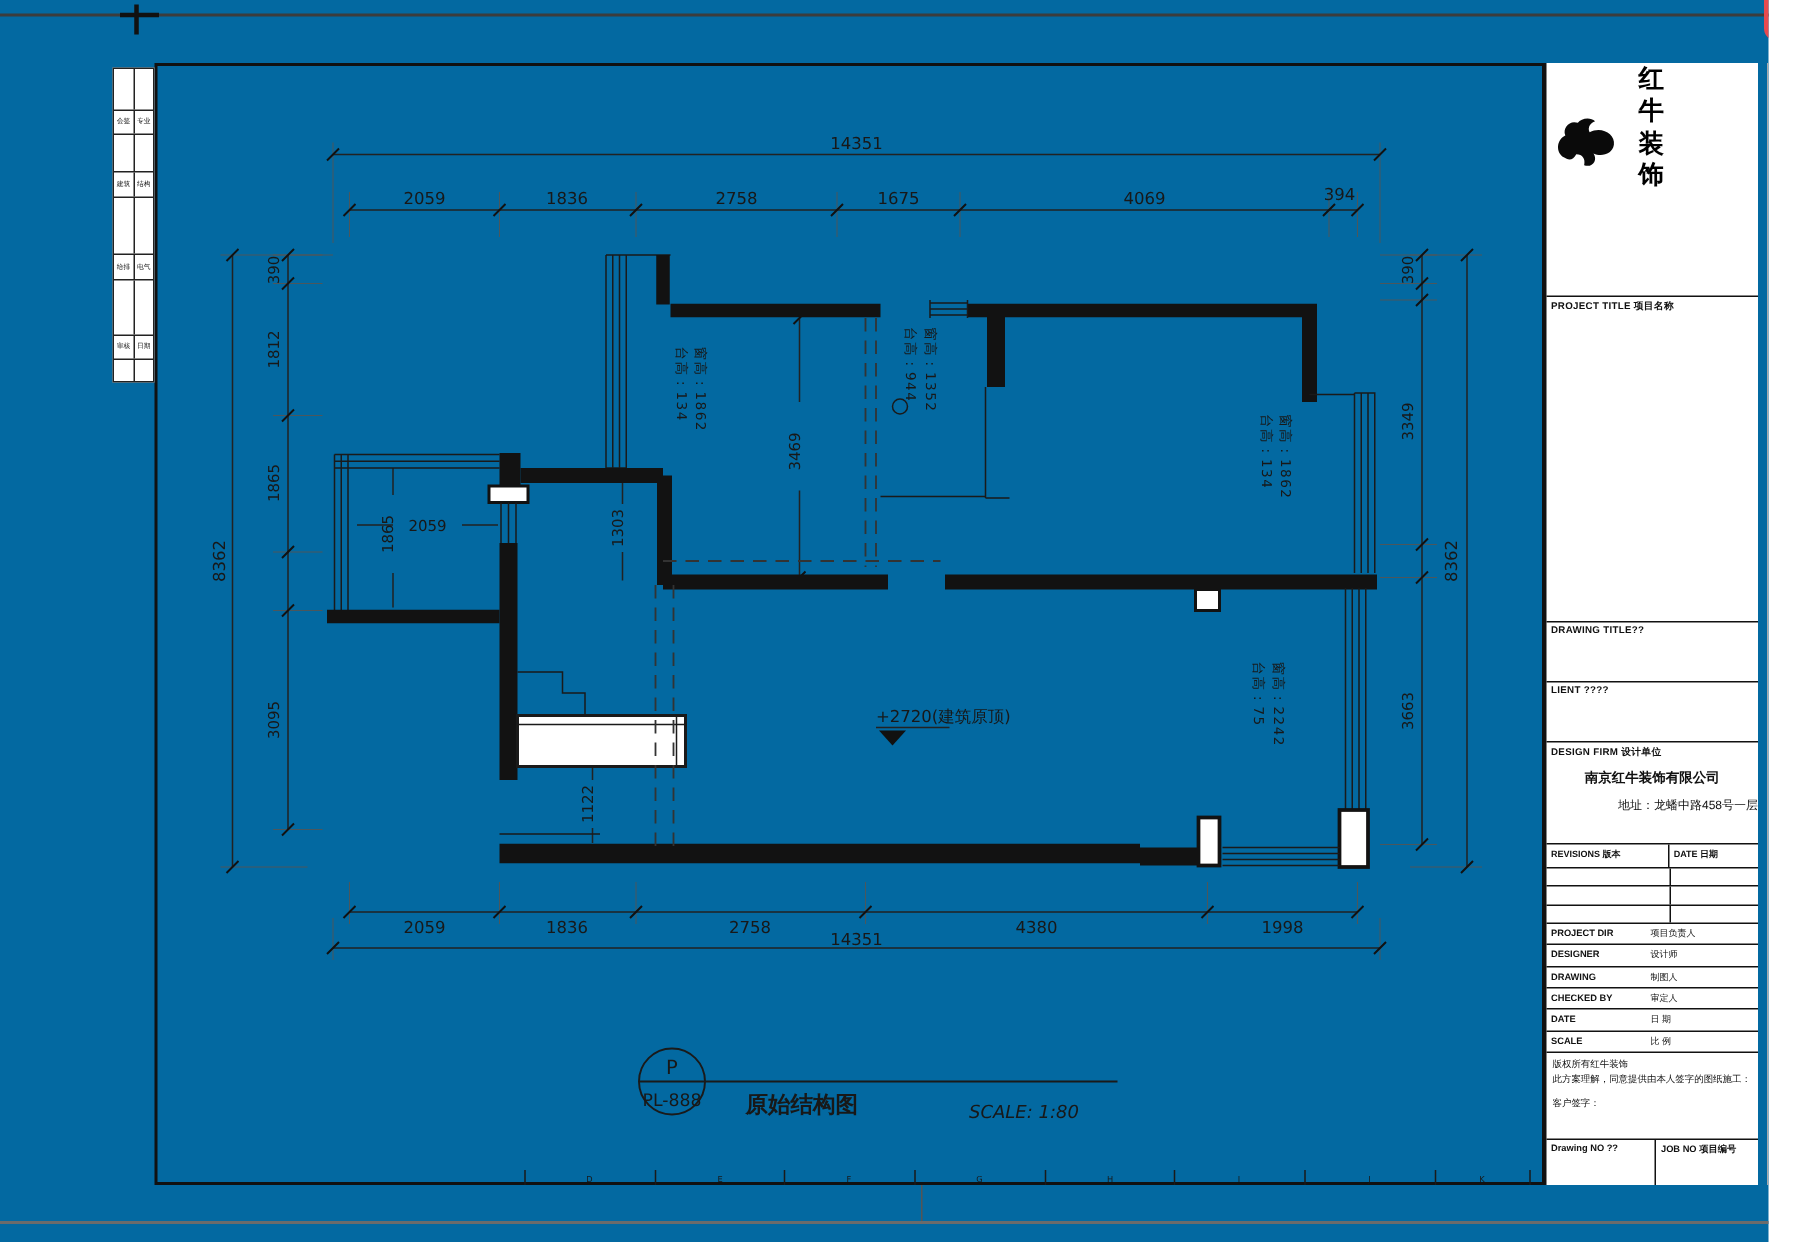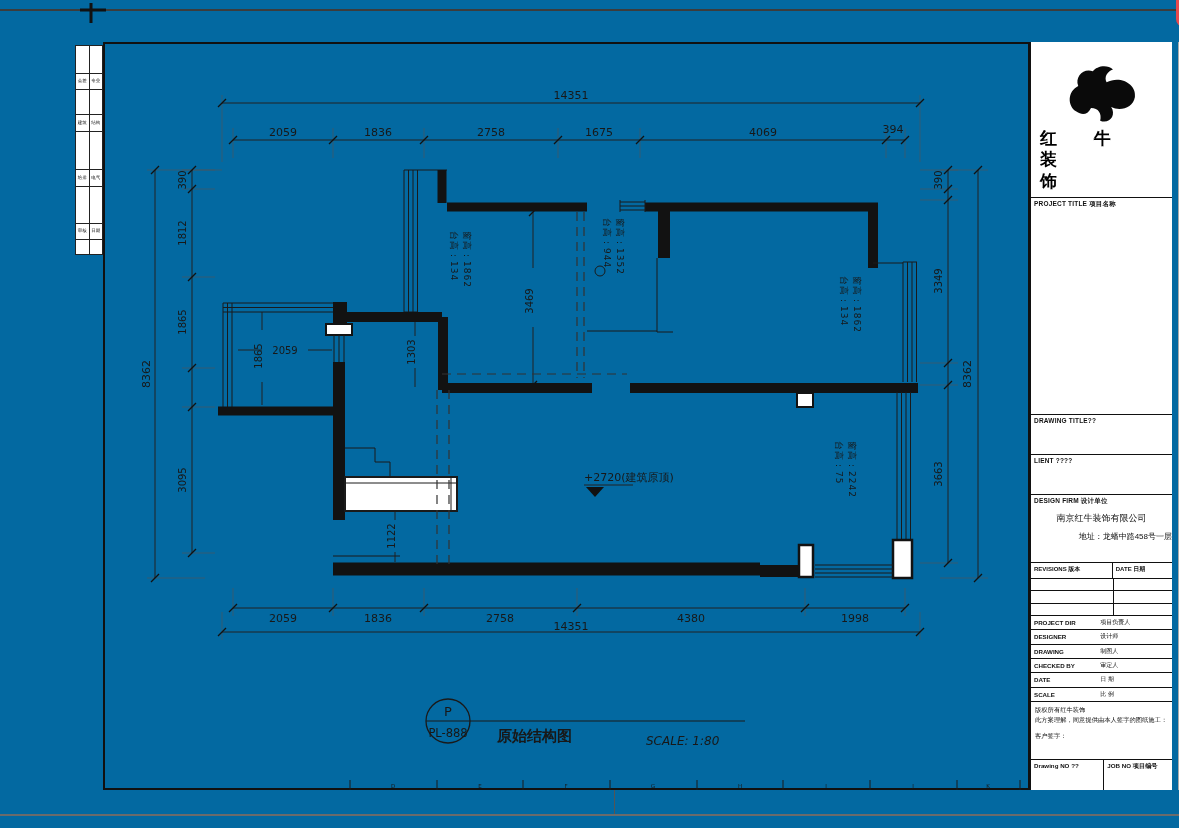--- a/index.html
+++ b/index.html
@@ -17,29 +17,29 @@
   .strip .c{flex:1;border-right:1px solid #222;box-sizing:border-box;display:flex;align-items:center;justify-content:center;
             font-size:4.5px;line-height:1;color:#111;overflow:hidden;}
   .strip .c:last-child{border-right:none;}
   
   .badge{position:absolute;left:1176px;top:0;width:24px;height:27px;}
   
   .tb{position:absolute;left:1028px;top:42px;width:144px;height:748px;border-left:3px solid #111;box-sizing:border-box;
       display:flex;flex-direction:column;background:#fff;}
   .tb .sec{border-bottom:1.5px solid #111;box-sizing:border-box;position:relative;}
   .tb-h{font-size:6.5px;font-weight:bold;letter-spacing:.2px;padding:2px 3px;display:block;}
-  .logo{height:156px;display:flex;flex-direction:column;align-items:flex-start;}
+  .logo{height:156px;display:flex;flex-direction:row;align-items:flex-start;}
   .logo svg{margin:22px auto 0 auto;display:block;}
   .brand{padding-left:9px;font-size:17px;font-weight:600;line-height:1.25;color:#000;}
   .brand .l1{letter-spacing:16px;}
   .sec-project{height:217px;}
   .sec-drawing{height:40px;}
   .sec-client{height:40px;}
   .sec-firm{height:68px;}
-  .firm-company{font-size:9px;text-align:center;margin-top:4px;font-weight:400;}
+  .firm-company{font-size:9px;text-align:center;margin-top:4px;font-weight:700;}
   .firm-addr{font-size:8px;text-align:right;margin-top:6px;}
   .rev{height:53px;display:flex;flex-direction:column;}
   .rev .hd{display:flex;height:15px;border-bottom:1px solid #111;}
   .rev .hd div{font-size:6px;font-weight:bold;padding:2px 3px;box-sizing:border-box;}
   .rev .hd .lft{width:58%;border-right:1px solid #111;}
   .rev .er{flex:1;border-bottom:1px solid #111;display:flex;}
   .rev .er:last-child{border-bottom:none;}
   .rev .er i{display:block;width:58%;border-right:1px solid #111;}
   .rows{height:86px;display:flex;flex-direction:column;}
   .rows .ir{flex:1;border-bottom:1px solid #111;display:flex;align-items:center;box-sizing:border-box;}

